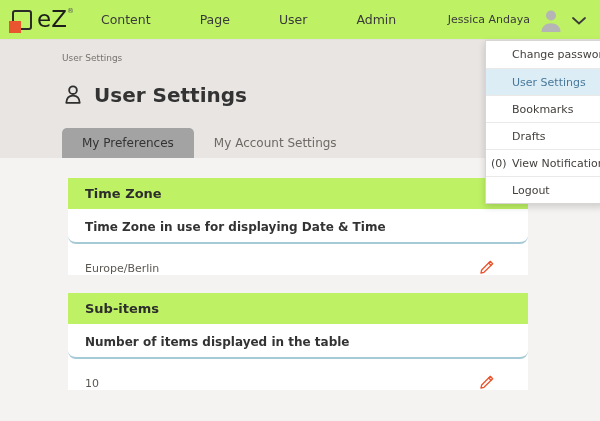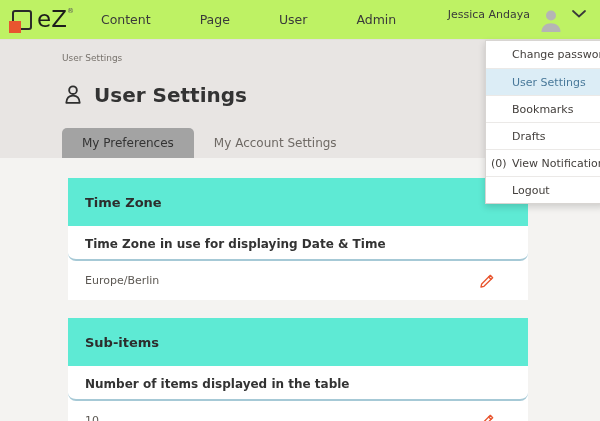--- a/index.html
+++ b/index.html
@@ -16,21 +16,21 @@
     height:40px; background:#bef264; display:flex; align-items:center;
     border-bottom:1px solid #e3e0dd; position:relative; z-index:5;
   }
   .logo { display:flex; align-items:center; margin-left:12px; cursor:pointer; }
   .logo-mark { position:relative; width:20px; height:20px; border:2.5px solid #2a2a2a; border-radius:3px; }
   .logo-mark-orange { position:absolute; left:-5px; bottom:-5px; width:12px; height:12px; background:#e8552f; }
   .logo-text { font-size:23px; line-height:1; color:#1d1d1b; margin-left:5px; }
   .logo-reg { font-size:7px; vertical-align:top; color:#555; }
   .nav { display:flex; margin-left:27px; gap:49px; font-size:12.5px; color:#3a3a3a; }
   .nav-item { cursor:pointer; }
-  .user-area { margin-left:auto; margin-right:14px; display:flex; align-items:flex-start; gap:9px; font-size:11px; color:#3a3a3a; cursor:pointer; }
+  .user-area { margin-left:auto; margin-right:14px; display:flex; align-items:center; gap:9px; font-size:11px; color:#3a3a3a; cursor:pointer; }
   .avatar svg { display:block; }
   .chevron svg { display:block; margin-top:2px; }
 
   
   .dropdown {
     position:absolute; top:40px; left:485px; width:120px; background:#fff;
     border:1px solid #d8d5d2; box-shadow:0 3px 7px rgba(0,0,0,.16); z-index:10;
   }
   .dropdown-item {
     position:relative; height:27px; line-height:27px; padding-left:26px;
@@ -49,30 +49,30 @@
   .page-title { font-size:20px; font-weight:bold; color:#333; }
   .tabs { position:absolute; bottom:0; left:62px; display:flex; }
   .tab { height:30px; line-height:30px; padding:0 20px; font-size:12px; color:#6e6964; cursor:pointer; }
   .tab.active { background:#a3a3a3; border-radius:5px 5px 0 0; color:#333; }
 
   
   .zone-b { position:absolute; top:158px; left:0; right:0; bottom:0; background:#f4f3f1; }
   .section { width:460px; margin:20px 0 0 68px; }
   .section + .section { margin-top:18px; }
   .section-header {
-    height:48px; background:#5eead4; display:flex; align-items:center;
+    height:31px; background:#bef264; display:flex; align-items:center;
     padding-left:17px; font-size:13px; font-weight:bold; color:#2d2d2d;
   }
   .section-body { background:#ffffff; }
   .field-label {
     padding:11px 16px 8px 17px; font-size:12px; font-weight:bold; color:#333;
     border-bottom:2px solid #a6c9d6;
     border-radius:8px;
   }
-  .value-row { display:flex; align-items:center; justify-content:space-between; padding:0 33px 0 17px; height:39px; }
+  .value-row { display:flex; align-items:flex-end; justify-content:space-between; padding:0 33px 0 17px; height:31px; }
   .value { font-size:11px; color:#5c5853; }
   .edit-btn { background:none; border:none; padding:0; cursor:pointer; }
   .edit-btn svg { display:block; }
 </style>
 </head>
 <body>
 
 <div class="topbar">
   <div class="logo">
     <span class="logo-mark">

